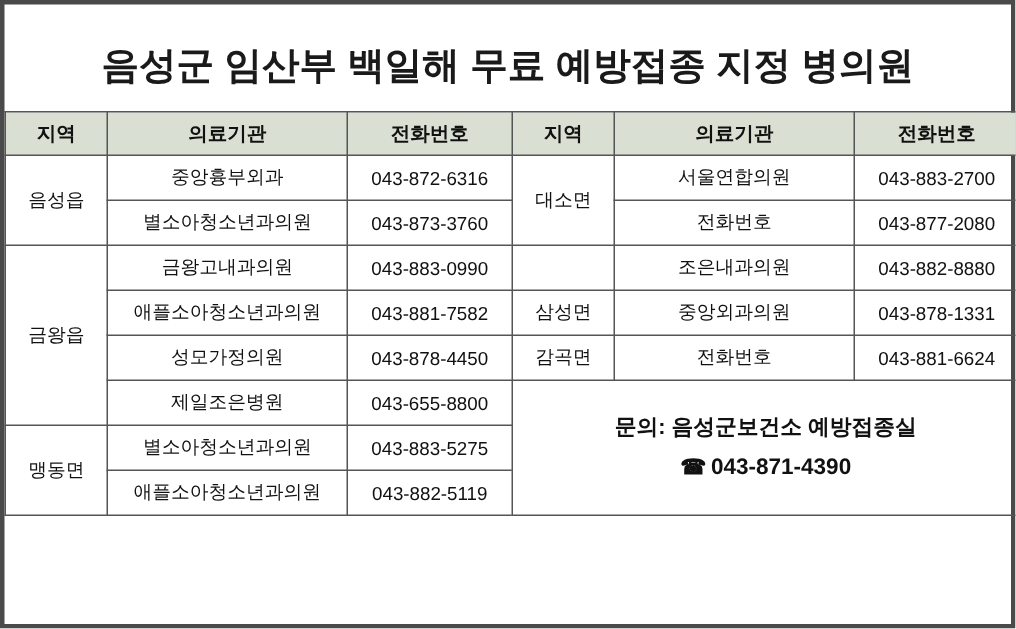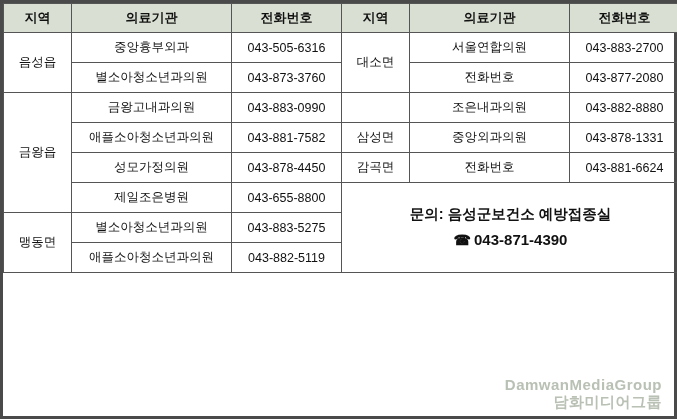--- a/index.html
+++ b/index.html
@@ -104,20 +104,21 @@
     pointer-events: none;
   }
   #watermark .wm1 { font-size: 15px; letter-spacing: 0.5px; }
   #watermark .wm2 { font-size: 15px; letter-spacing: 0.5px; }
 </style>
 </head>
 <body>
 
 <div id="page">
 
+  <div id="title">음성군 임산부 백일해 무료 예방접종 지정 병의원</div>
 
   <table class="maintable">
     <colgroup>
       <col class="c-region">
         <col class="c-org">
         <col class="c-tel">
       <col class="c-region">
         <col class="c-org">
         <col class="c-tel">
     </colgroup>
@@ -129,21 +130,21 @@
         <th>지역</th>
         <th>의료기관</th>
         <th>전화번호</th>
       </tr>
     </thead>
     <tbody>
 
       <tr>
         <td class="region" rowspan="2">음성읍</td>
         <td class="org">중앙흉부외과</td>
-        <td class="tel">043-505-6316</td>
+        <td class="tel">043-872-6316</td>
         <td class="region" rowspan="2">대소면</td>
         <td class="org">서울연합의원</td>
         <td class="tel">043-883-2700</td>
       </tr>
 
       <tr>
         <td class="org">별소아청소년과의원</td>
         <td class="tel">043-873-3760</td>
         <td class="org">전화번호</td>
         <td class="tel">043-877-2080</td>
@@ -191,18 +192,14 @@
         <td class="tel">043-883-5275</td>
       </tr>
 
       <tr>
         <td class="org">애플소아청소년과의원</td>
         <td class="tel">043-882-5119</td>
       </tr>
     </tbody>
   </table>
 
-  <div id="watermark">
-    <div class="wm1">DamwanMediaGroup</div>
-    <div class="wm2">담화미디어그룹</div>
-  </div>
 
 </div>
 
 </body></html>

